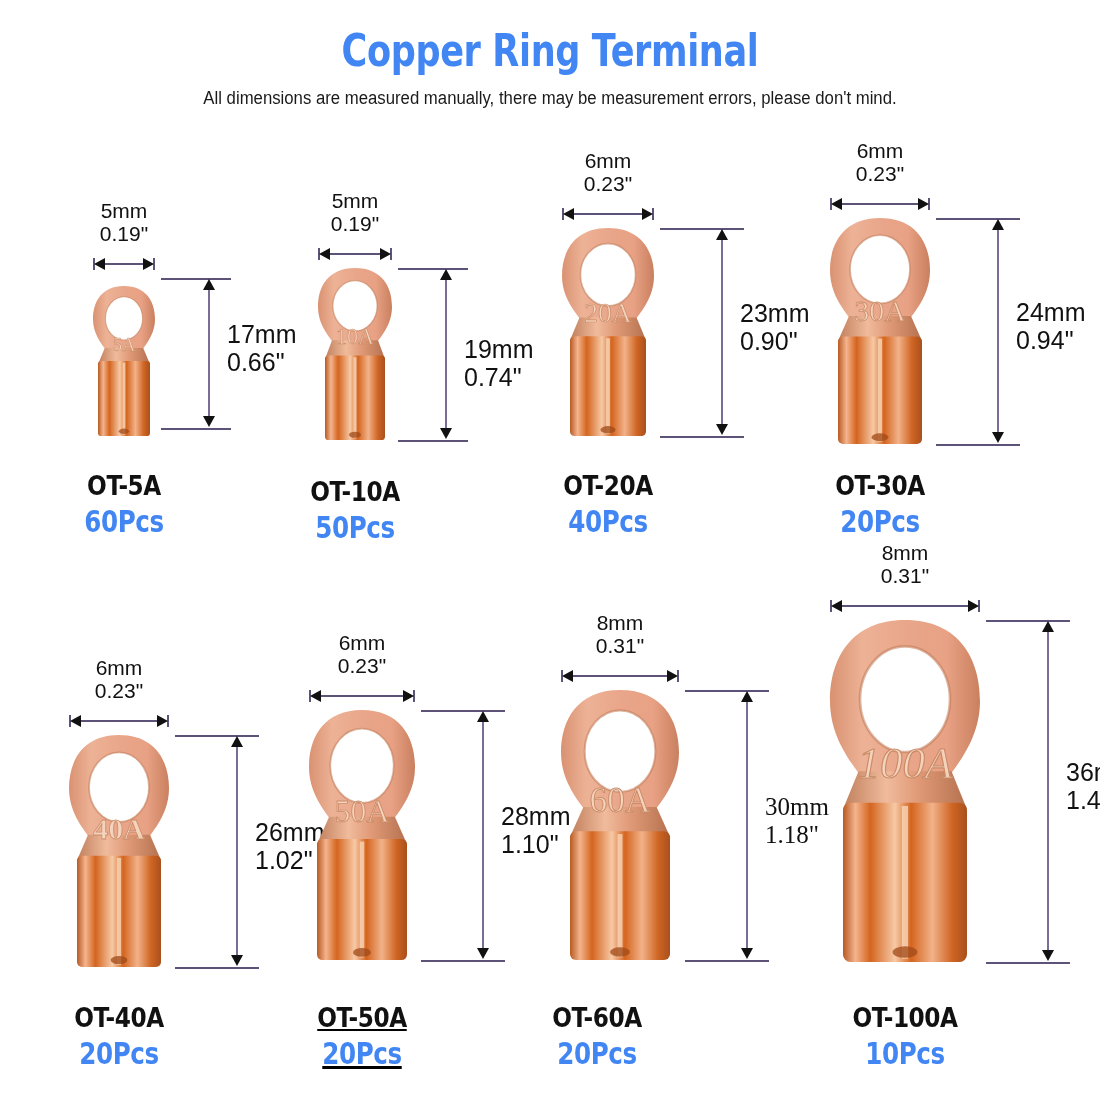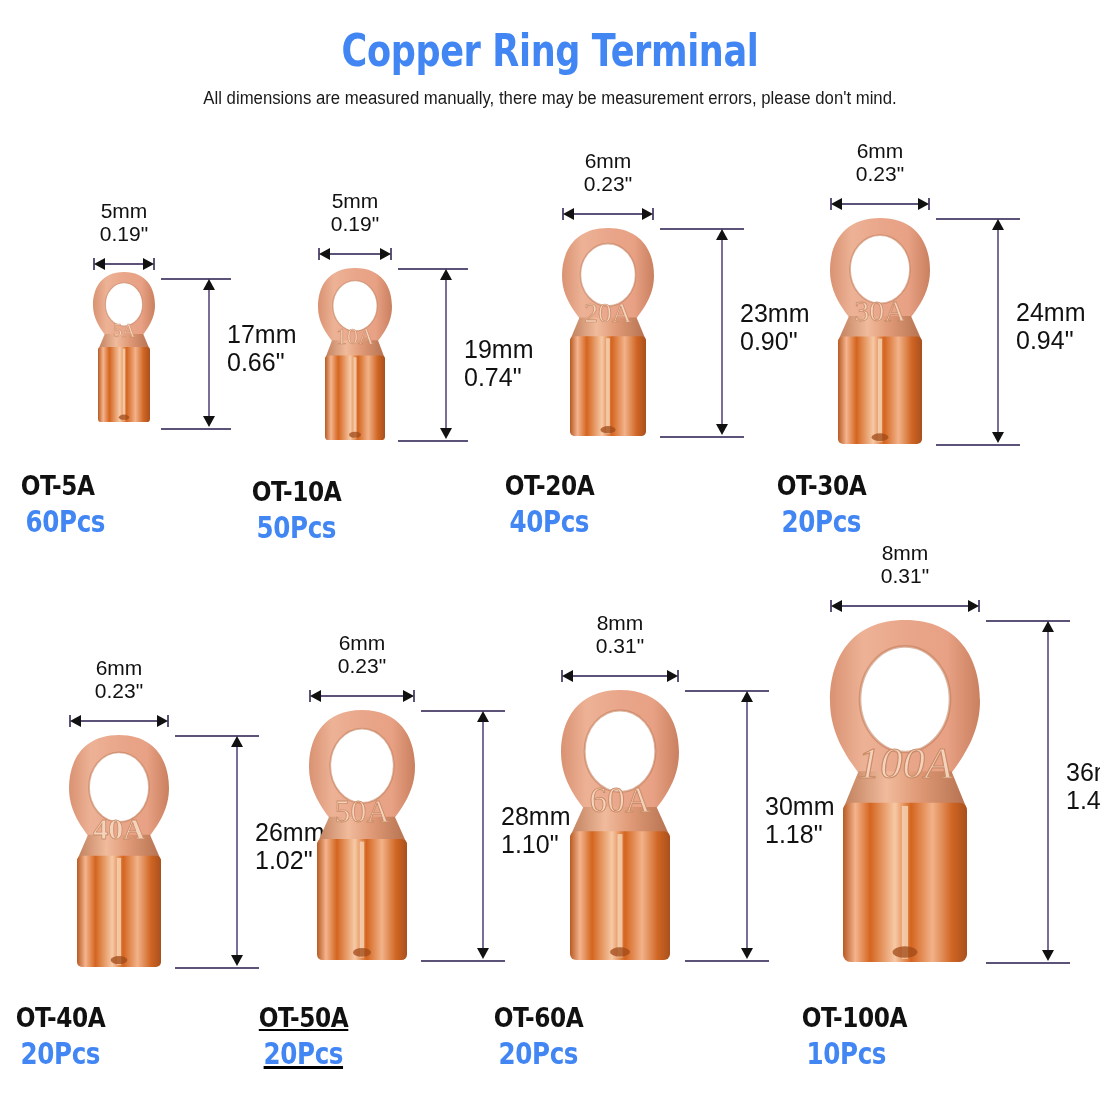--- a/index.html
+++ b/index.html
@@ -70,21 +70,21 @@
   .hline .ah.t{top:1px;border-bottom:11px solid #111;}
   .hline .ah.b{bottom:1px;border-top:11px solid #111;}
   .hext{position:absolute;height:2px;background:#5d5278;}
   .hdim{position:absolute;font-size:25px;color:#111;line-height:1.1;white-space:nowrap;}
 
   
   .term{position:absolute;}
   .term svg{display:block;overflow:visible;}
 
   
-  .cap{position:absolute;width:240px;}
+  .cap{position:absolute;text-align:center;width:240px;}
   .model{
     font-family:"DejaVu Sans", sans-serif;
     font-size:27px;font-weight:bold;color:#111;
     transform:scaleX(0.86);letter-spacing:-0.5px;white-space:nowrap;
   }
   .pcs{
     font-family:"DejaVu Sans", sans-serif;
     font-size:30px;font-weight:bold;color:#4286f4;
     transform:scaleX(0.82);letter-spacing:-0.5px;white-space:nowrap;
     margin-top:3px;
@@ -104,21 +104,21 @@
           <div class="wtxt">5mm</div>
           <div class="wtxt">0.19"</div>
         </div>
         <div class="wline" style="left: 93px; width: 62px; top: 258px;">
           <div class="tick l"></div>
           <div class="tick r"></div>
           <div class="bar"></div>
           <div class="ah l"></div>
           <div class="ah r"></div>
         </div>
-        <div class="term" style="left: 93px; top: 272px;">
+        <div class="term" style="left: 93px; top: 286px;">
           <svg width="62" height="150" viewBox="0 0 62 150">
             <defs>
               <linearGradient id="ringg0" x1="0" y1="0" x2="1" y2="0">
                 <stop offset="0%" stop-color="#d99272"></stop>
                 <stop offset="22%" stop-color="#edb296"></stop>
                 <stop offset="50%" stop-color="#e9a68a"></stop>
                 <stop offset="78%" stop-color="#e8a184"></stop>
                 <stop offset="100%" stop-color="#c9805f"></stop>
               </linearGradient>
               <linearGradient id="barg0" x1="0" y1="0" x2="1" y2="0">
@@ -538,21 +538,21 @@
             <text x="59" y="122.4" text-anchor="middle" font-family="Liberation Serif, serif" font-size="35.4" fill="#f6d8c2" opacity="0.92" stroke="#c98a66" stroke-width="0.9440000000000001">60A</text>
           </svg>
         </div>
         <div class="hext" style="left: 685px; top: 690px; width: 84px;"></div>
         <div class="hext" style="left: 685px; top: 960px; width: 84px;"></div>
         <div class="hline" style="left: 741px; top: 690px; height: 270px;">
           <div class="bar"></div>
           <div class="ah t"></div>
           <div class="ah b"></div>
         </div>
-        <div class="hdim" style="left: 765px; top: 793px;">
+        <div class="hdim" style="left: 765px; top: 793px; font-family: Liberation Serif, serif;">
           <div>30mm</div>
           <div>1.18"</div>
         </div>
         <div class="cap" style="left: 477px; top: 1002px;">
           <div class="model">OT-60A</div>
           <div class="pcs">20Pcs</div>
         </div>
       </div>
       <div class="item">
         <div class="wdim" style="left: 815px; top: 542px; width: 180px;">

